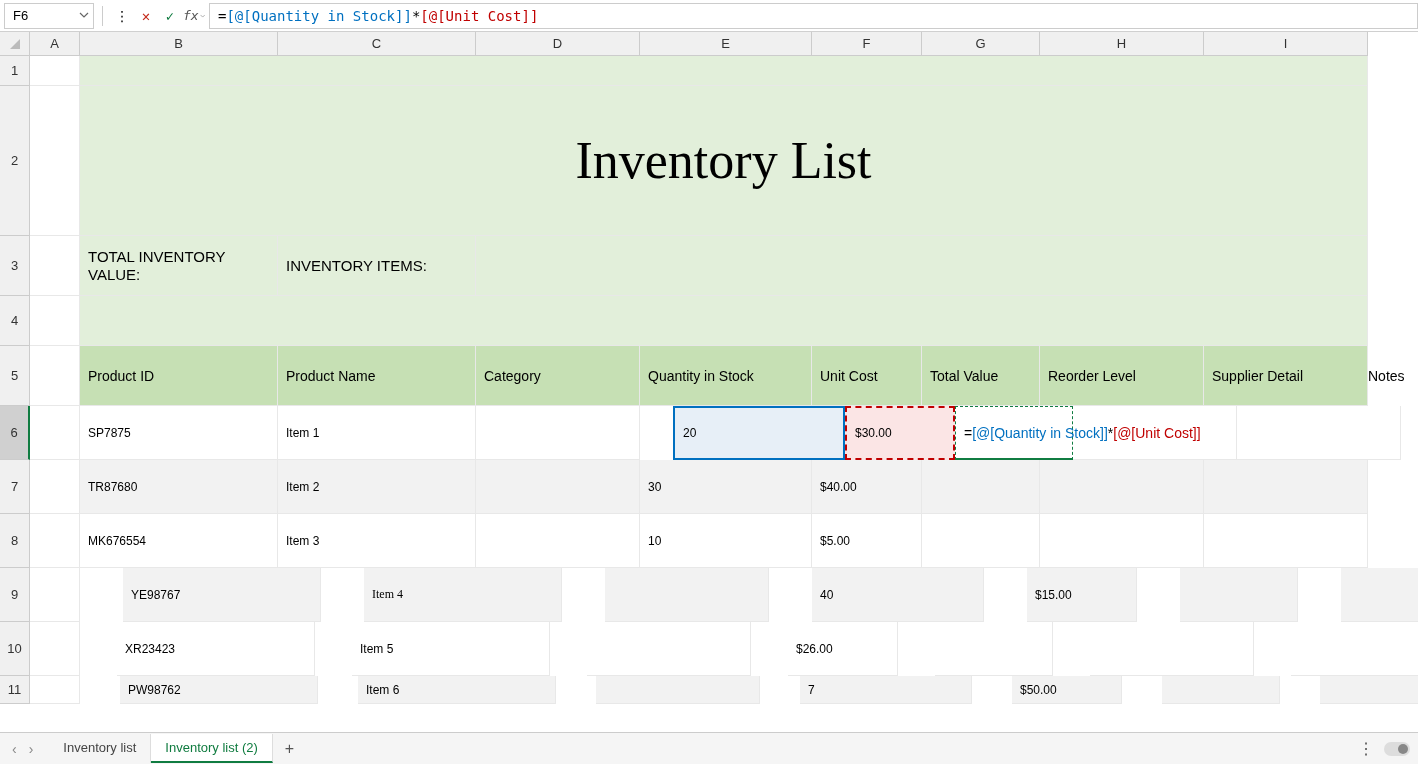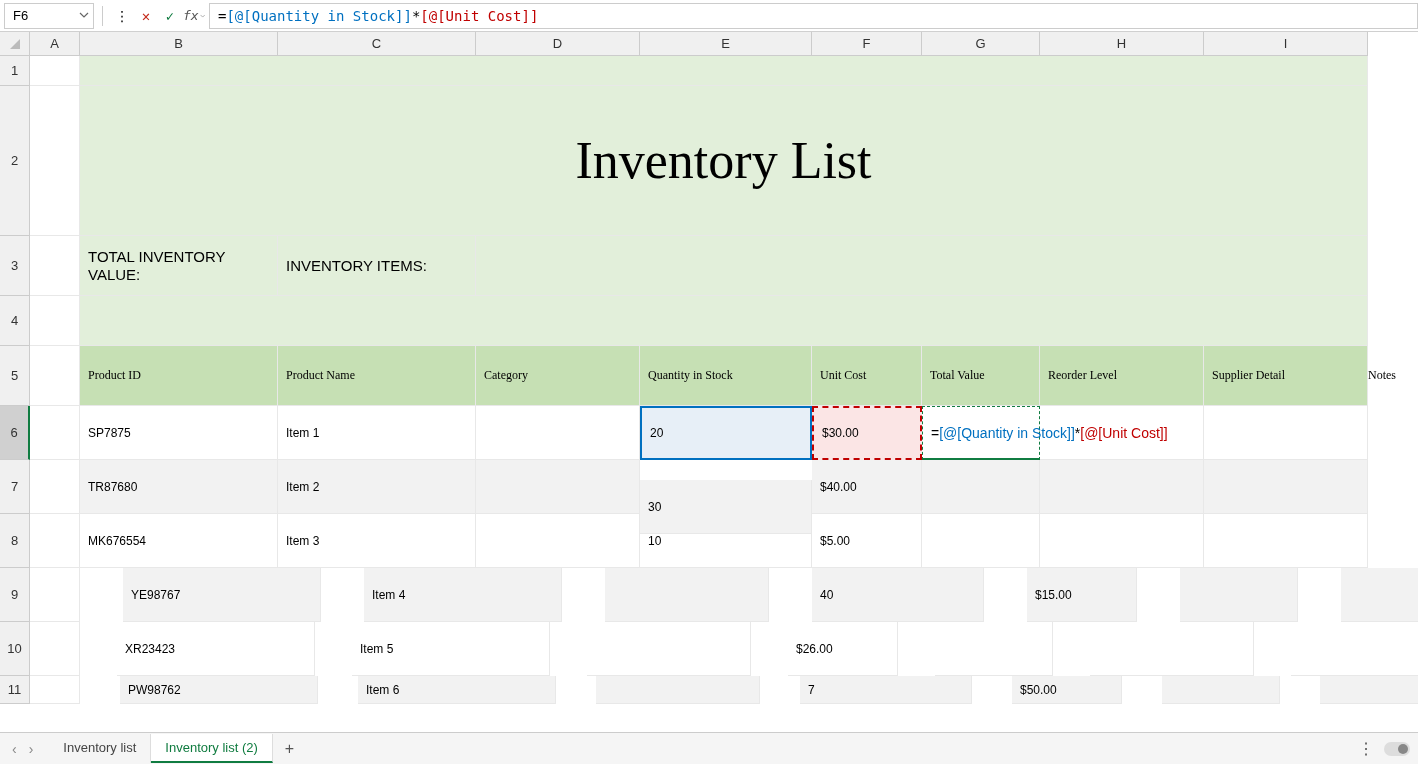--- a/index.html
+++ b/index.html
@@ -31,26 +31,26 @@
 .row-h { border-right: 1px solid #ccc; border-bottom: 1px solid #ccc; display: flex; align-items: center; justify-content: center; font-size: 13px; color: #333; }
 .row-h.active { background: #d0d0d0; border-right: 2px solid #107c41; }
 
 .sheet { position: absolute; top: 24px; left: 30px; }
 .cell-row { display: flex; }
 .cell { border-right: 1px solid #e8e8e8; border-bottom: 1px solid #e8e8e8; display: flex; align-items: center; padding: 0 8px; font-size: 15px; }
 
 .bg-green { background: #e2efda; }
 .bg-mid-green { background: #c6e0b4; }
 .title-cell { font-family: Georgia, "Times New Roman", serif; font-size: 52px; justify-content: center; }
-.header-cell { font-family: Liberation Serif, serif; font-size: 12px; }
+.header-cell { font-family: Liberation Sans, sans-serif; font-size: 14px; }
 .label-cell { font-family: "Gill Sans MT", "Gill Sans", sans-serif; font-size: 15px; }
 .data-cell { font-family: "Gill Sans MT", "Gill Sans", sans-serif; font-size: 12px; }
 .zebra { background: #f2f2f2; }
 
-.ref-box-blue { border: 2px solid #0070c0 !important; background: #e7eff7 !important; }
+.ref-box-blue { border: 2px solid #0070c0 !important; background: #e7eff7 !important; margin-left: 33px; }
 .ref-box-red { border: 2px dashed #c00000 !important; background: #fbe5e5 !important; }
 .editing-cell { border: 1px dashed #107c41 !important; border-bottom: 2px solid #107c41 !important; background: #fff; font-family: "Segoe UI", sans-serif; font-size: 14px; white-space: nowrap; overflow: visible; z-index: 5; position: relative; padding-left: 8px; }
 .editing-cell .eq { color: #000; }
 .editing-cell .ref1 { color: #0070c0; }
 .editing-cell .op { color: #000; }
 .editing-cell .ref2 { color: #c00000; }
 .cursor { display: inline-block; width: 1px; height: 16px; background: #000; vertical-align: middle; animation: blink 1s infinite; }
 @keyframes blink { 50% { opacity: 0; } }
 
 .sheet-tabs { position: absolute; bottom: 0; left: 0; right: 0; height: 32px; display: flex; align-items: center; background: #f5f5f5; border-top: 1px solid #ccc; padding: 0 8px; }
@@ -172,41 +172,41 @@
           <span class="cursor"></span>
         </div>
         <div class="cell data-cell " style="width: 164px; height: 100%;"></div>
         <div class="cell data-cell " style="width: 164px; height: 100%;"></div>
       </div>
       <div class="cell-row" style="height: 54px;">
         <div class="cell " style="width: 50px; height: 100%;"></div>
         <div class="cell data-cell zebra" style="width: 198px; height: 100%;">TR87680</div>
         <div class="cell data-cell zebra" style="width: 198px; height: 100%;">Item 2</div>
         <div class="cell data-cell zebra" style="width: 164px; height: 100%;"></div>
-        <div class="cell data-cell zebra" style="width: 172px; height: 100%; margin-top: 20px;">30</div>
+        <div class="cell data-cell zebra" style="width: 172px; height: 100%;">30</div>
         <div class="cell data-cell zebra" style="width: 110px; height: 100%;">$40.00</div>
         <div class="cell data-cell zebra" style="width: 118px; height: 100%;"></div>
         <div class="cell data-cell zebra" style="width: 164px; height: 100%;"></div>
         <div class="cell data-cell zebra" style="width: 164px; height: 100%;"></div>
       </div>
       <div class="cell-row" style="height: 54px;">
         <div class="cell " style="width: 50px; height: 100%;"></div>
         <div class="cell data-cell " style="width: 198px; height: 100%;">MK676554</div>
         <div class="cell data-cell " style="width: 198px; height: 100%;">Item 3</div>
         <div class="cell data-cell " style="width: 164px; height: 100%;"></div>
         <div class="cell data-cell " style="width: 172px; height: 100%;">10</div>
         <div class="cell data-cell " style="width: 110px; height: 100%;">$5.00</div>
         <div class="cell data-cell " style="width: 118px; height: 100%;"></div>
         <div class="cell data-cell " style="width: 164px; height: 100%;"></div>
         <div class="cell data-cell " style="width: 164px; height: 100%;"></div>
       </div>
       <div class="cell-row" style="height: 54px; gap: 43px;">
         <div class="cell " style="width: 50px; height: 100%;"></div>
         <div class="cell data-cell zebra" style="width: 198px; height: 100%;">YE98767</div>
-        <div class="cell data-cell zebra" style="width: 198px; height: 100%;">Item 4</div>
+        <div class="cell data-cell zebra" style="width: 198px; height: 100%; font-family: Liberation Serif, serif;">Item 4</div>
         <div class="cell data-cell zebra" style="width: 164px; height: 100%;"></div>
         <div class="cell data-cell zebra" style="width: 172px; height: 100%;">40</div>
         <div class="cell data-cell zebra" style="width: 110px; height: 100%;">$15.00</div>
         <div class="cell data-cell zebra" style="width: 118px; height: 100%;"></div>
         <div class="cell data-cell zebra" style="width: 164px; height: 100%;"></div>
         <div class="cell data-cell zebra" style="width: 164px; height: 100%;"></div>
       </div>
       <div class="cell-row" style="height: 54px; gap: 37px;">
         <div class="cell " style="width: 50px; height: 100%;"></div>
         <div class="cell data-cell " style="width: 198px; height: 100%;">XR23423</div>

